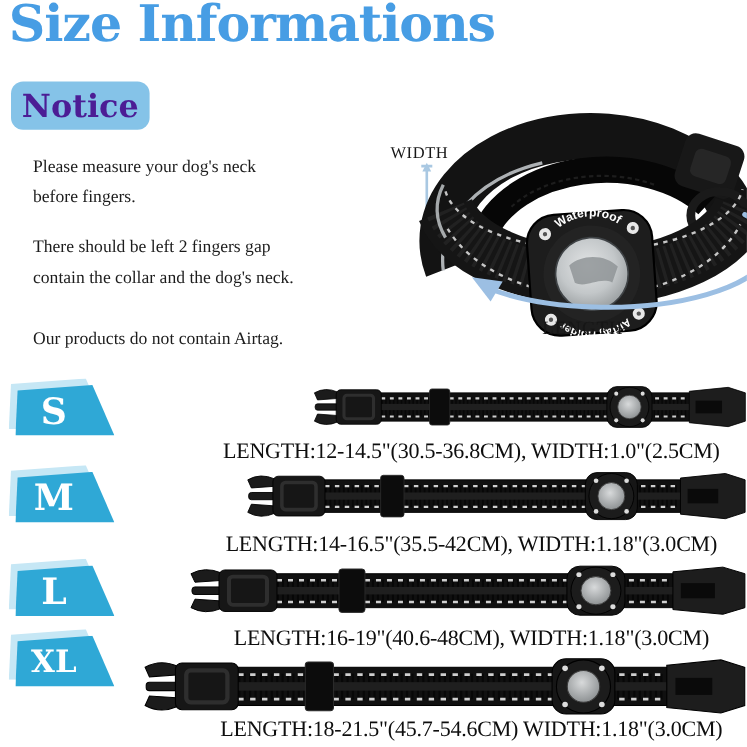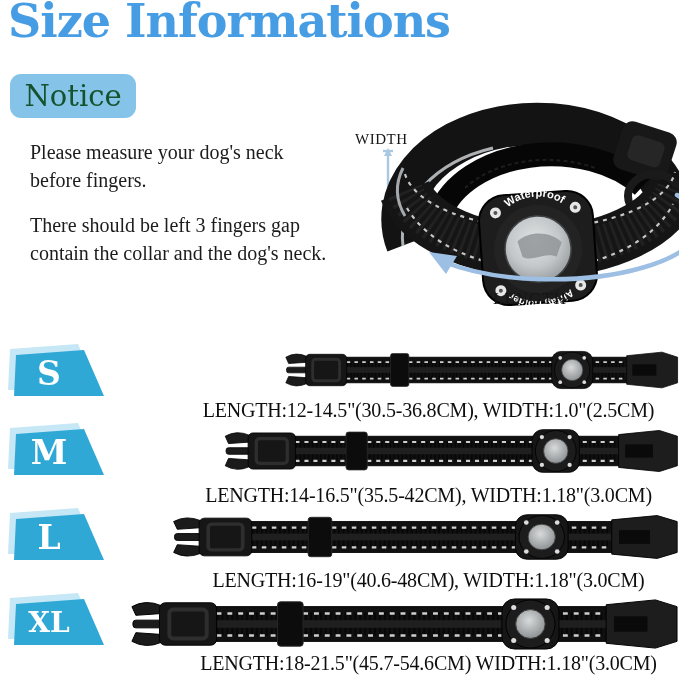--- a/index.html
+++ b/index.html
@@ -6,42 +6,42 @@
   #stage{position:relative;width:679px;height:679px;background:#ffffff;overflow:hidden;
          font-family:"Liberation Serif", serif;padding-left:23px;}
 
   
   .page-title{position:absolute;left:8px;top:-6px;font-family:"DejaVu Serif",serif;
               font-weight:bold;font-size:46px;letter-spacing:-1px;color:#479de4;}
 
   
   .notice-badge{position:absolute;left:10px;top:74px;width:126px;height:44px;
                 background:#85c3e8;border-radius:11px;display:flex;align-items:center;
-                justify-content:center;font-family:"DejaVu Serif",serif;font-weight:normal;
-                font-size:29px;color:#14532d;}
-
-  
-  .notice-text{position:absolute;left:30px;color:#1c1c1c;font-size:20px;line-height:28px;
+                justify-content:center;font-family:"DejaVu Serif",serif;font-weight:bold;
+                font-size:29px;color:#4c1d95;}
+
+  
+  .notice-text{position:absolute;left:30px;color:#1c1c1c;font-size:16px;line-height:28px;
                font-family:"Liberation Serif",serif;}
   .p1{top:138px;} .p2{top:211px;} .p3{top:295px;}
 
   
   .hero{position:absolute;left:345px;top:96px;width:334px;height:215px;}
   .hero svg{display:block;}
 
   
   .size-badge{position:absolute;left:6px;width:100px;height:52px;}
   .badge-shape{position:absolute;left:0;top:0;width:100px;height:52px;
                clip-path:polygon(10px 8px,78px 3px,98px 49px,8px 49px);}
   .badge-shadow{background:#c6e7f5;transform:translate(-6px,-6px);}
   .badge-face{background:#2fa8d6;display:flex;align-items:center;justify-content:center;
               padding-right:14px;box-sizing:border-box;color:#ffffff;
               font-family:"DejaVu Serif",serif;font-weight:bold;font-size:33px;}
   .badge-face.small{font-size:28px;}
-  .b-s{top:347px;} .b-m{top:426px;} .b-l{top:511px;} .b-xl{top:596px;}
+  .b-s{top:347px;} .b-m{top:426px;} .b-l{top:511px;} .b-xl{top:575px;}
 
   .row-collar{position:absolute;}
   .c-s{left:283px;top:350px;width:396px;height:40px;}
   .c-m{left:222px;top:428px;width:457px;height:46px;}
   .c-l{left:170px;top:513px;width:509px;height:48px;}
   .c-xl{left:128px;top:597px;width:551px;height:54px;}
   .row-collar svg{width:100%;height:100%;display:block;}
 
   .size-spec{position:absolute;left:178px;width:501px;text-align:center;color:#0e0e0e;
              font-size:20px;font-family:"Liberation Serif",serif;letter-spacing:-0.2px;
@@ -55,22 +55,25 @@
 
   <div class="page-title">Size Informations</div>
 
   <div class="notice-badge">Notice</div>
 
   <div class="notice-text p1">
     <span>Please measure your dog's neck</span><br>
     <span>before fingers.</span>
   </div>
   <div class="notice-text p2">
-    <span>There should be left 3 fingers gap</span><br>
+    <span>There should be left 2 fingers gap</span><br>
     <span>contain the collar and the dog's neck.</span>
+  </div>
+  <div class="notice-text p3">
+    <span>Our products do not contain Airtag.</span>
   </div>
 
   <div class="hero">
     <svg width="334" height="215" viewBox="0 0 334 215">
       <defs>
         <radialGradient id="discGrad" cx="45%" cy="38%" r="70%">
           <stop offset="0%" stop-color="#e2e4e5"></stop>
           <stop offset="55%" stop-color="#c3c7c9"></stop>
           <stop offset="100%" stop-color="#8f9496"></stop>
         </radialGradient>

